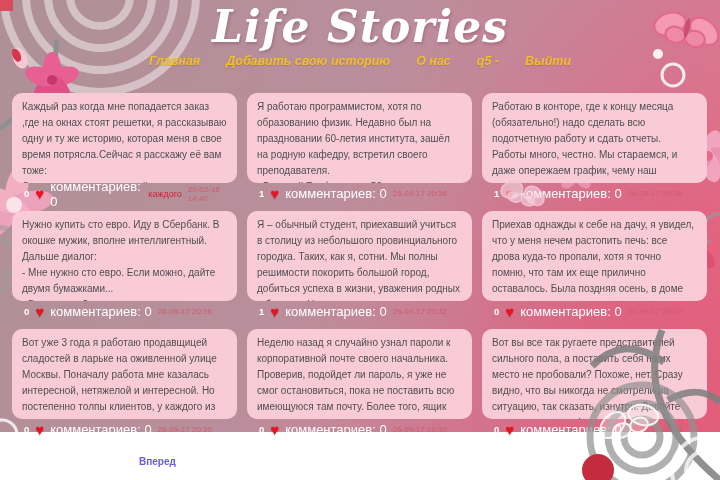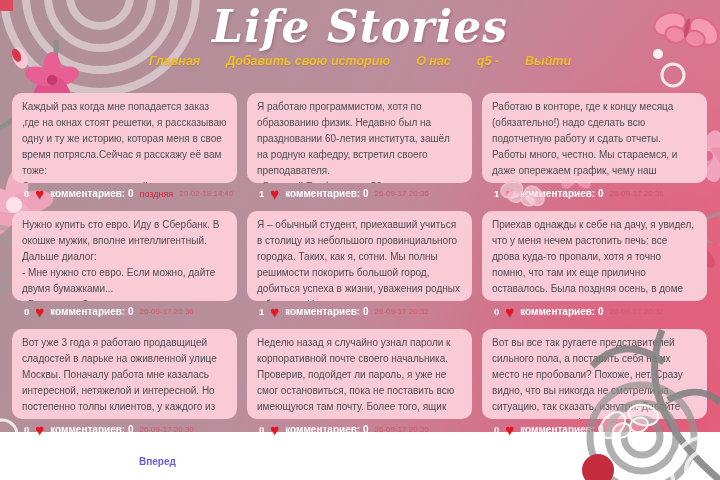--- a/index.html
+++ b/index.html
@@ -22,21 +22,21 @@
   .nav a{color:var(--nav_link,#efc02a);font-style:italic;font-weight:bold;font-size:12.5px;
     text-decoration:none;text-shadow:0 1px 1px rgba(120,60,0,0.25);}
   .grid{position:absolute;left:12px;top:93px;width:696px;display:grid;
     grid-template-columns:repeat(3,225px);column-gap:10px;row-gap:9px;z-index:2;}
   .bubble{background:var(--card_bg,#f9cbd6);border-radius:10px;padding:6px 10px;height:78px;
     overflow:hidden;font-size:10px;line-height:16px;color:#4e4e54;white-space:pre-line;}
   .cardfoot{display:flex;align-items:center;gap:6px;padding:2px 0 0 12px;height:17px;}
   .likes{color:#ffffff;font-size:9.5px;font-weight:bold;}
   .heart{color:var(--heart,#e8141f);font-size:15px;line-height:1;cursor:pointer;
     text-shadow:0 1px 1px rgba(100,0,10,0.3);}
-  .comments{color:#ffffff;font-size:10px;cursor:pointer;font-weight:bold;}
+  .comments{color:#ffffff;font-size:13px;cursor:pointer;}
   .delete{color:var(--delete_link,#d92038);font-size:9px;text-decoration:none;}
   .date{color:var(--date_text,#cf5a6d);font-size:8px;}
   .pagination{position:absolute;left:55px;top:456px;font-size:10px;color:#ffffff;
     font-weight:bold;z-index:4;}
   .pagination a{color:var(--next_link,#6a5ae0);text-decoration:none;font-weight:bold;}
 </style>
 </head>
 <body>
 
 <div class="page">
@@ -127,21 +127,21 @@
 
   <main class="grid">
 
     <article class="card">
       <div class="bubble">Каждый раз когда мне попадается заказ ,где на окнах стоят решетки, я рассказываю одну и ту же историю, которая меня в свое время потрясла.Сейчас я расскажу её вам тоже:
 Стеклил квартиру молодой женщине с ребенком, однушку, женщина очень</div>
       <div class="cardfoot">
         <span class="likes">0</span>
         <span class="heart">♥</span>
         <span class="comments"><span>комментариев:</span> <span>0</span></span>
-        <a class="delete" href="#">поздняя</a>
+        <a class="delete" href="#">каждого</a>
         <span class="date">20-02-18 14:40</span>
       </div>
     </article>
 
     <article class="card">
       <div class="bubble">Я работаю программистом, хотя по образованию физик. Недавно был на праздновании 60-летия института, зашёл на родную кафедру, встретил своего преподавателя.
 - Валерий Трофимович, 50 лет назад вы задали мне решить мою первую задачку по</div>
       <div class="cardfoot">
         <span class="likes">1</span>
         <span class="heart">♥</span>

